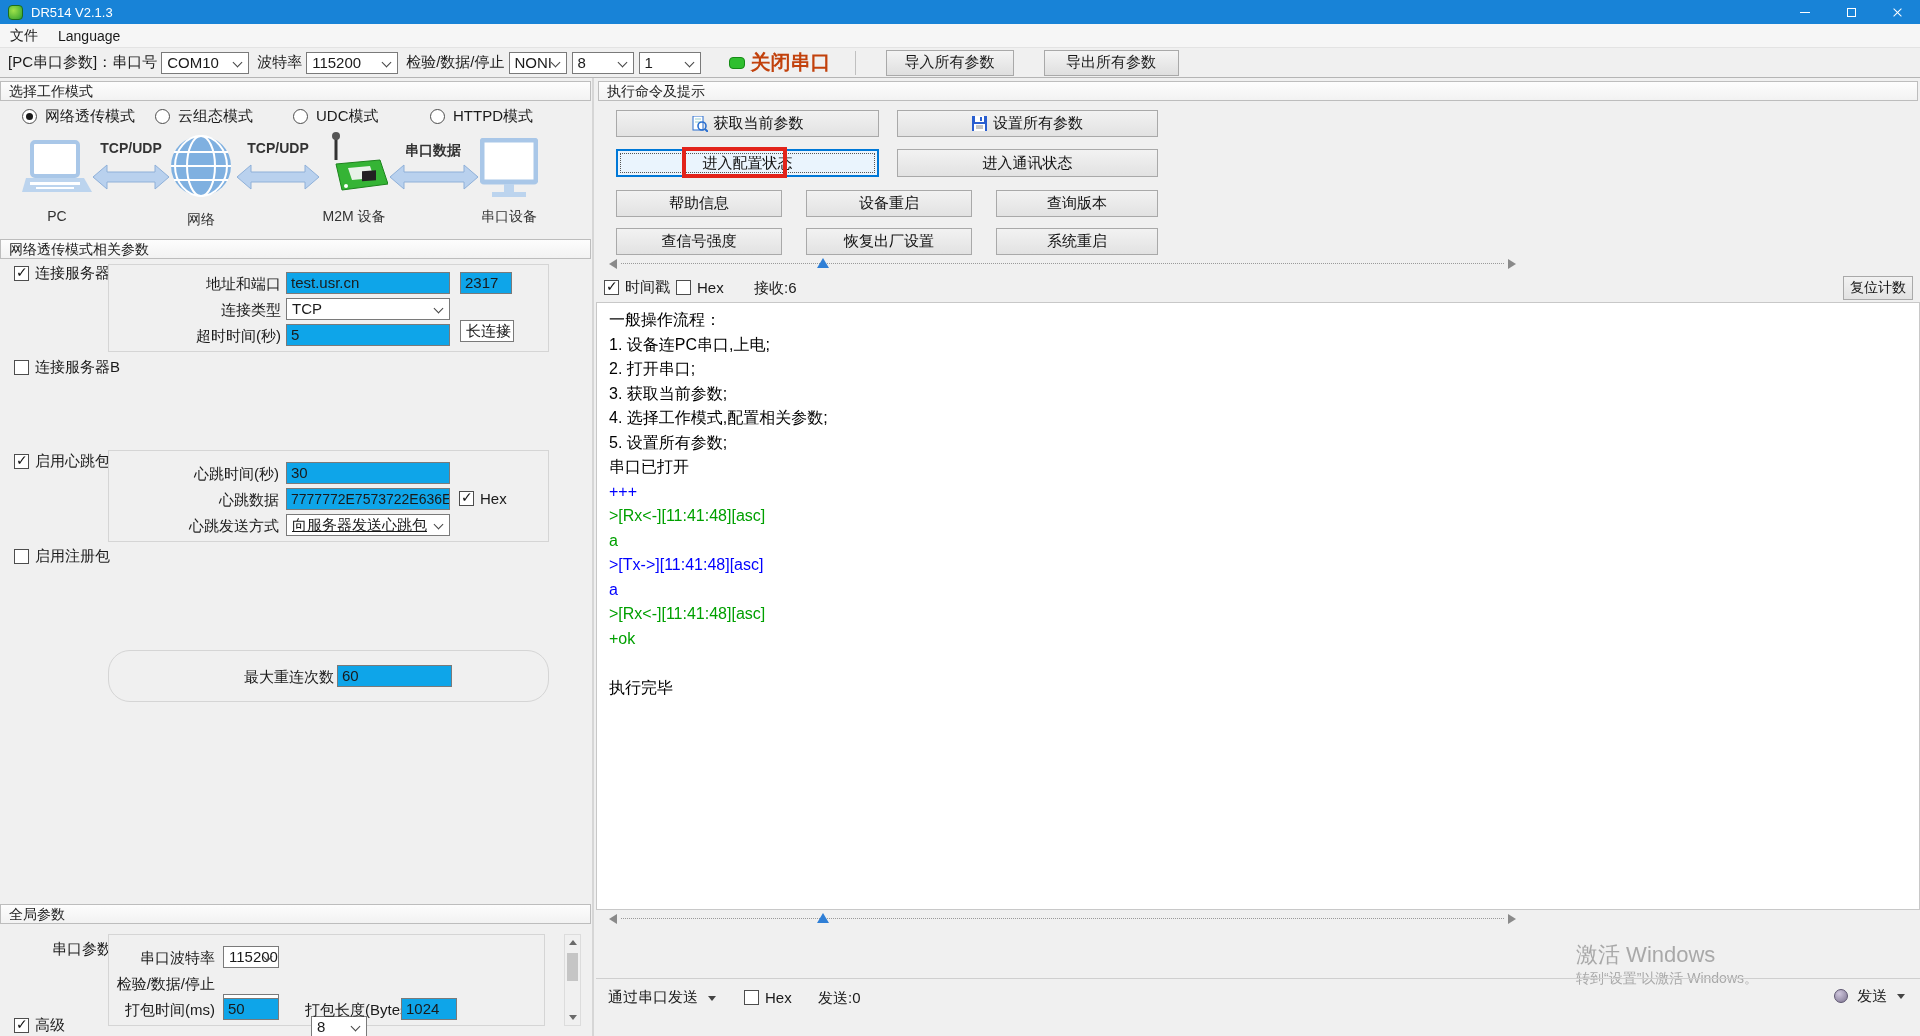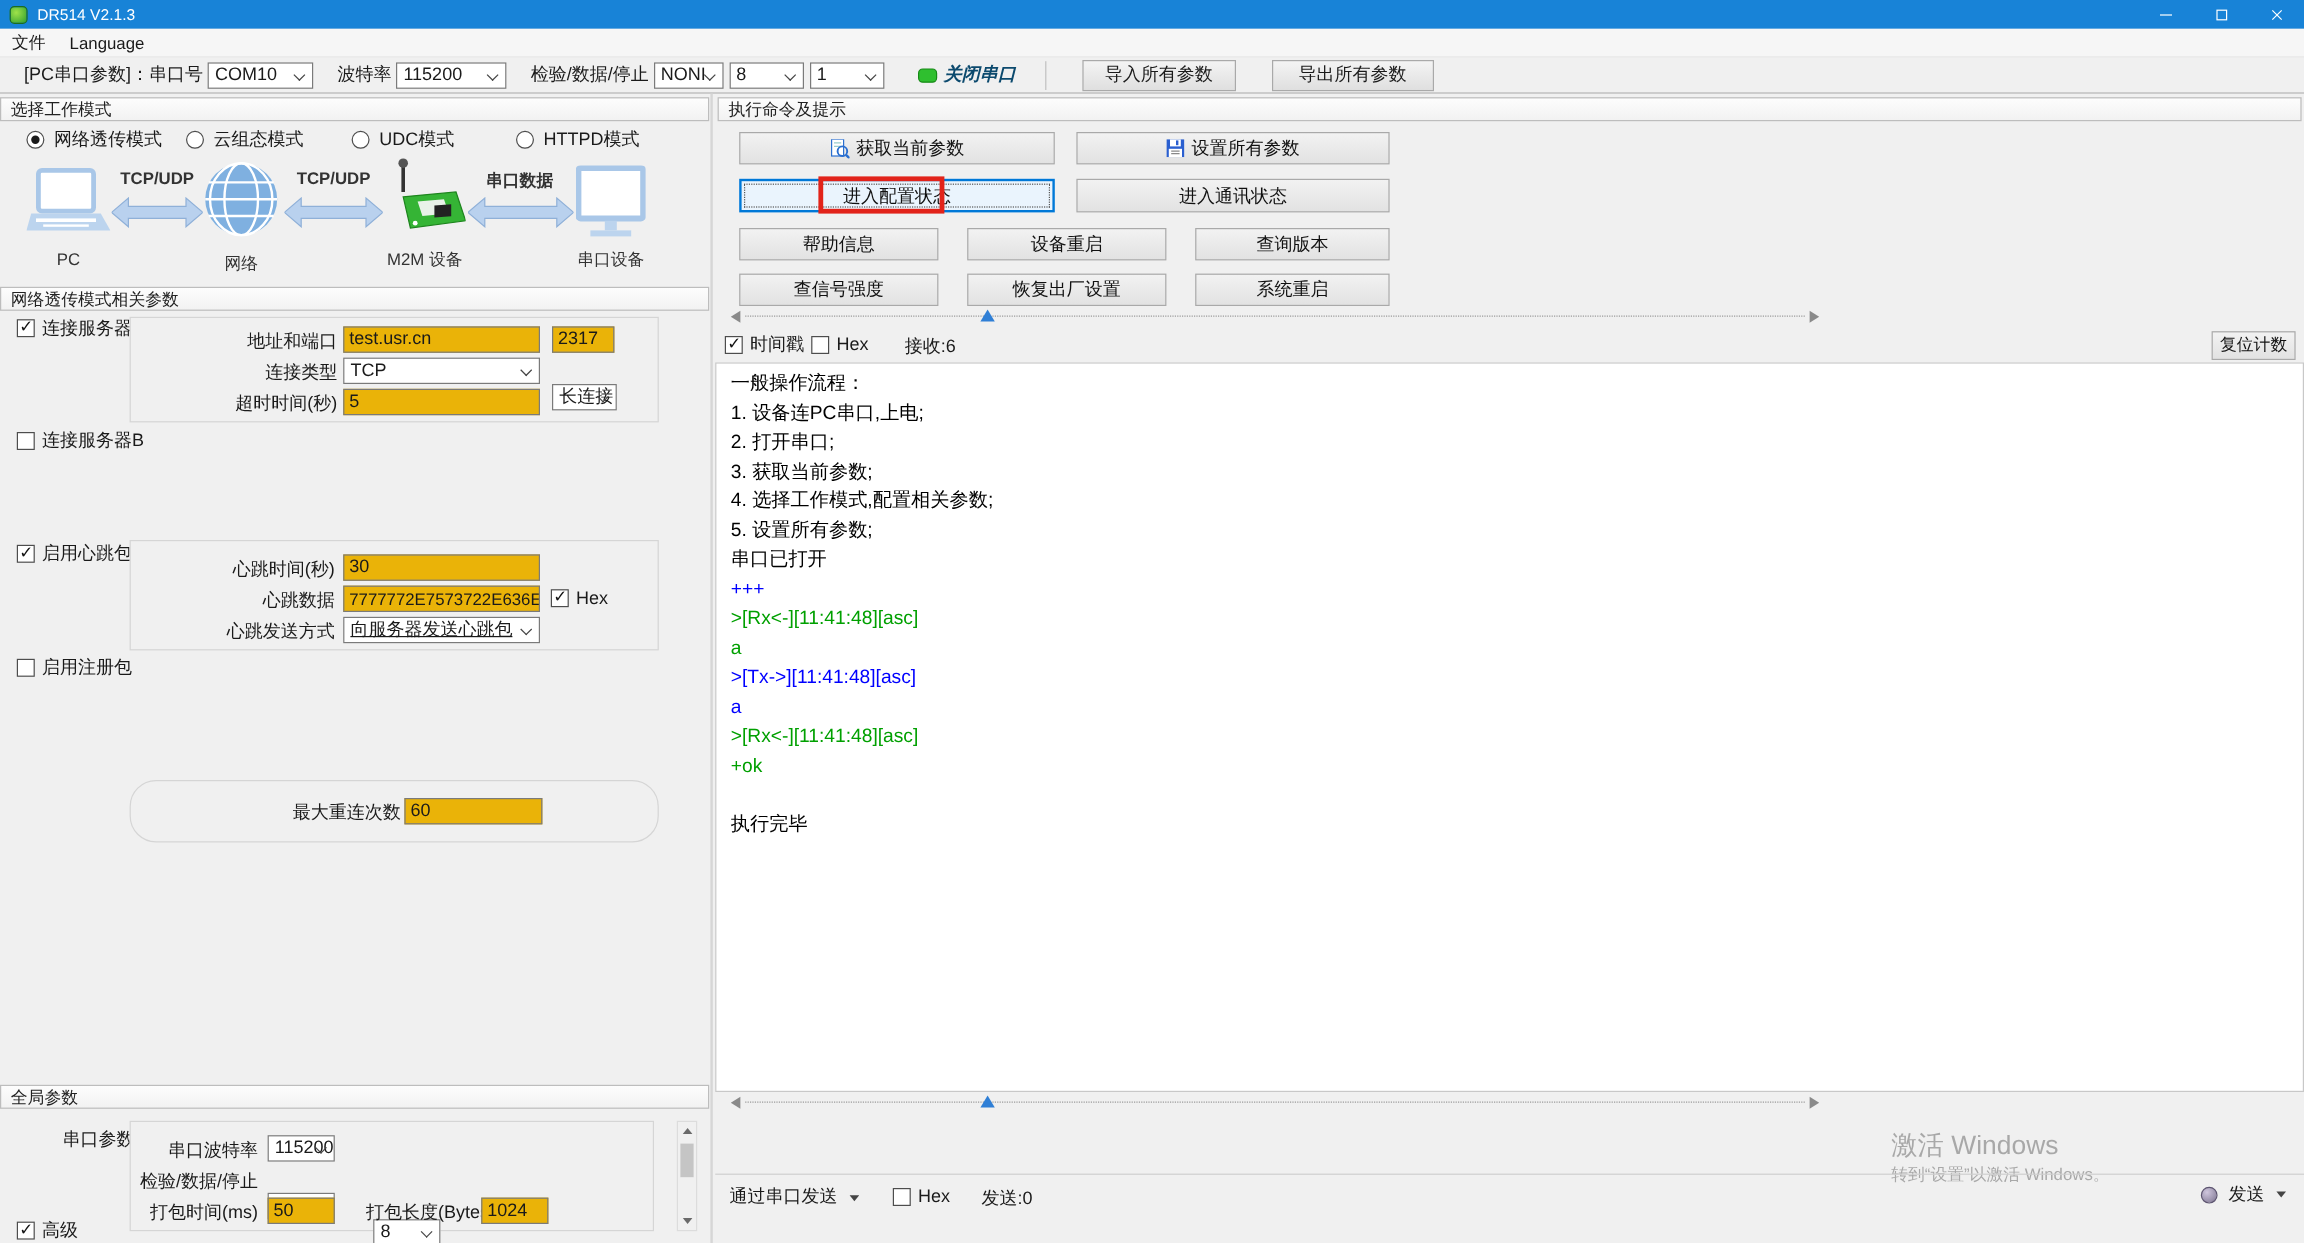--- a/index.html
+++ b/index.html
@@ -17,26 +17,26 @@
   .glyph-min { width:10px; height:1px; background:#fff; }
   .glyph-max { width:9px; height:9px; border:1px solid #fff; }
   .glyph-close { position:relative; width:11px; height:11px; }
   .glyph-close:before,.glyph-close:after { content:""; position:absolute; left:5px; top:0; width:1px; height:11px; background:#fff; }
   .glyph-close:before { transform:rotate(45deg); } .glyph-close:after { transform:rotate(-45deg); }
 
   
   .menubar { position:absolute; left:0; top:24px; width:1920px; height:24px; background:#f6f6f6; display:flex; align-items:center; border-bottom:1px solid #e3e3e3; }
   .menu-item { padding:0 10px; font-size:14px; }
   .toolbar { position:absolute; left:0; top:48px; width:1920px; height:30px; background:#f0f0f0; border-bottom:1px solid #b5b5b5; display:flex; align-items:center; }
-  .tb-label { margin-left:20px; white-space:nowrap; }
+  .tb-label { margin-left:8px; white-space:nowrap; }
   .combo { position:relative; background:#fff; border:1px solid #7a7a7a; height:22px; line-height:20px; padding:0 18px 0 5px; overflow:hidden; white-space:nowrap; }
   .combo:after { content:""; position:absolute; right:7px; top:6px; width:6px; height:6px; border-right:1px solid #444; border-bottom:1px solid #444; transform:rotate(45deg); }
-  .input { background:#eab308; border:1px solid #7a7a7a; height:22px; line-height:20px; padding:0 4px; overflow:hidden; white-space:nowrap; }
+  .input { background:#0ea5e9; border:1px solid #7a7a7a; height:22px; line-height:20px; padding:0 4px; overflow:hidden; white-space:nowrap; }
   .status-dot { width:16px; height:12px; border-radius:4px; background:#2fbf2f; border:1px solid #168a16; margin:0 6px 0 28px; }
-  .close-port { color:#0c4a6e; font-weight:bold; font-size:15px;font-style:italic; }
+  .close-port { color:#c2410c; font-weight:bold; font-size:20px; }
   .tb-sep { width:1px; height:24px; background:#c0c0c0; margin:0 0 0 24px; }
   .tb-btn { height:26px; background:linear-gradient(#f4f4f4,#dfdfdf); border:1px solid #a9a9a9; display:flex; align-items:center; justify-content:center; padding:0 10px; }
 
   
   .left-panel { position:absolute; left:0; top:78px; width:592px; height:958px; }
   .right-panel { position:absolute; left:596px; top:78px; width:1324px; height:958px; }
   .vdivider { position:absolute; left:592px; top:78px; width:2px; height:958px; background:#d6d6d6; }
   .groupbar { background:linear-gradient(#fdfdfd,#f2f2f2); border:1px solid #bdbdbd; height:20px; line-height:18px; padding-left:8px; font-size:14px; color:#222; }
 
   

